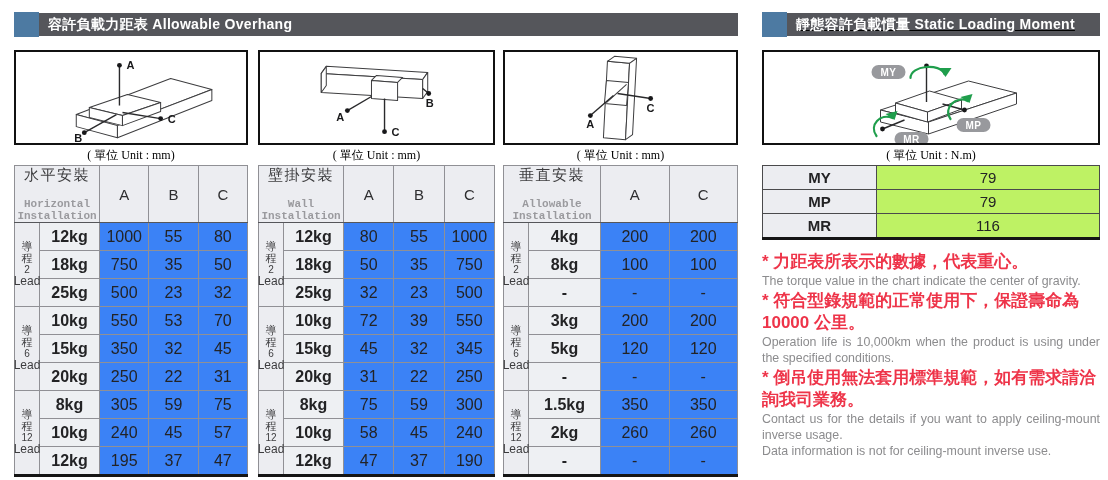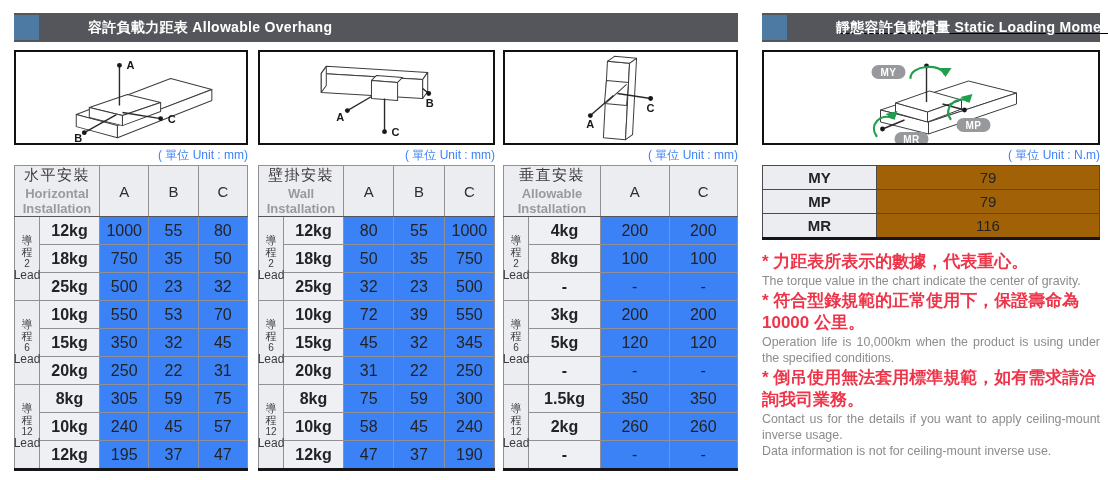--- a/index.html
+++ b/index.html
@@ -1,60 +1,60 @@
 <!DOCTYPE html>
 <html style="--header-bar: #55565b; --accent-blue: #4d7aa2; --table-header-bg: #ecedf1; --kg-cell-bg: #eef0f3; --note-red: #ee3449; --note-gray: #8c8c8e; --moment-green: #1f9e4c; --pill-gray: #98999d; --border-dark: #151515; --border-mid: #909095;"><head>
 <meta charset="utf-8">
 <style>
   html,body { margin:0; padding:0; background:#fff; }
   .page {
     position:relative; width:1108px; height:480px; background:#fff; overflow:hidden;
     font-family:"Liberation Sans", sans-serif;
   }
   
-  .sec-bar { position:absolute; top:13px; height:29px; background:var(--header-bar,#55565b); display:flex; align-items:center;gap:40px; }
+  .sec-bar { position:absolute; top:13px; height:23px; background:var(--header-bar,#55565b); display:flex; align-items:center; }
   #bar-left { left:14px; width:724px; }
   #bar-right { left:762px; width:338px;text-decoration:underline; }
   .bar-accent { width:25px; height:25px; background:var(--accent-blue,#4d7aa2); flex:none; }
   .bar-title { color:#fff; font-weight:bold; font-size:14px; margin-left:9px; letter-spacing:0.3px; white-space:nowrap; }
 
   
   .ov-col, .mo-col { position:absolute; top:50px; }
   #col-h { left:14px;  width:234px; }
   #col-w { left:258px; width:237px; }
   #col-v { left:503px; width:235px; }
   .mo-col { left:762px; width:338px; }
 
   .diagram-box { height:95px; border:2.5px solid #111; background:#fff; box-sizing:border-box; }
   .diagram-box svg { display:block; width:100%; height:100%; }
-  .unit-label { text-align:right; font-size:12px; color:#3b82f6; margin-top:3px; height:15px; line-height:15px; }
+  .unit-label { text-align:center; font-size:12px; color:#000000; margin-top:3px; height:15px; line-height:15px;font-family:Liberation Serif, serif; }
 
   
   .ov-table { width:100%; border-collapse:collapse; table-layout:fixed; margin-top:2px; background:#3b82f6;
               border-top:1.5px solid #55565a; border-bottom:3px solid var(--border-dark,#151515); }
   .ov-table th, .ov-table td { border:1px solid var(--border-mid,#909095); text-align:center; vertical-align:middle; padding:0; }
   .ov-table thead th { background:var(--table-header-bg,#ecedf1); height:42px; border-bottom:1px solid #55565a; }
   .ov-table .colhd { font-size:15px; font-weight:400; color:#2e2e30; }
   .t-zh { font-size:15px; font-weight:400; color:#3c3c3e; letter-spacing:1.5px; }
-  .t-en { font-size:13px; color:#9a9a9e; margin-top:1px; letter-spacing:0; }
+  .t-en { font-size:11px; color:#9a9a9e; margin-top:13px; letter-spacing:0;font-family:Liberation Mono, monospace; }
   .ov-table tbody td { height:27px; font-size:16px; color:#232325; }
   .kg-cell { background:var(--kg-cell-bg,#eef0f3); font-weight:bold; font-size:15px; color:#232325; }
   .lead-cell { background:var(--table-header-bg,#ecedf1); }
   .lead-stack { display:flex; flex-direction:column; align-items:center; line-height:1.05; }
   .lead-stack .lz { font-size:11px; color:#3c3c3e; }
   .lead-stack .ln { font-size:10px; color:#3c3c3e; }
   .lead-stack .le { font-size:12px; color:#3c3c3e; }
   .ov-table tbody tr.group-start td { border-top:1.5px solid #55565a; }
 
   
   .mo-table { width:100%; border-collapse:collapse; table-layout:fixed; margin-top:2px;
               border-top:1.5px solid #3a3a3c; border-bottom:3px solid var(--border-dark,#151515); }
   .mo-table td { border:1px solid #4a4a4c; height:21px; text-align:center; vertical-align:middle; }
   .m-label { background:var(--table-header-bg,#ecedf1); font-weight:bold; font-size:15px; color:#232325; }
-  .m-value { font-size:15px; color:#232325; background:#a16207; }
+  .m-value { font-size:15px; color:#232325; background:#bef264; }
 
   
   .footnotes { margin-top:11px; }
   .fn-zh { color:var(--note-red,#ee3449); font-weight:bold; font-size:17px; line-height:1.34; }
   .fn-en { color:var(--note-gray,#8c8c8e); font-size:12.4px; line-height:1.27; text-align:justify; }
 
   
   .wire { fill:#fff; stroke:#3d3d3f; stroke-width:1; stroke-linejoin:round; }
   .axis { stroke:#2a2a2c; stroke-width:1.4; }
   .thin { stroke:#3d3d3f; stroke-width:1; }

